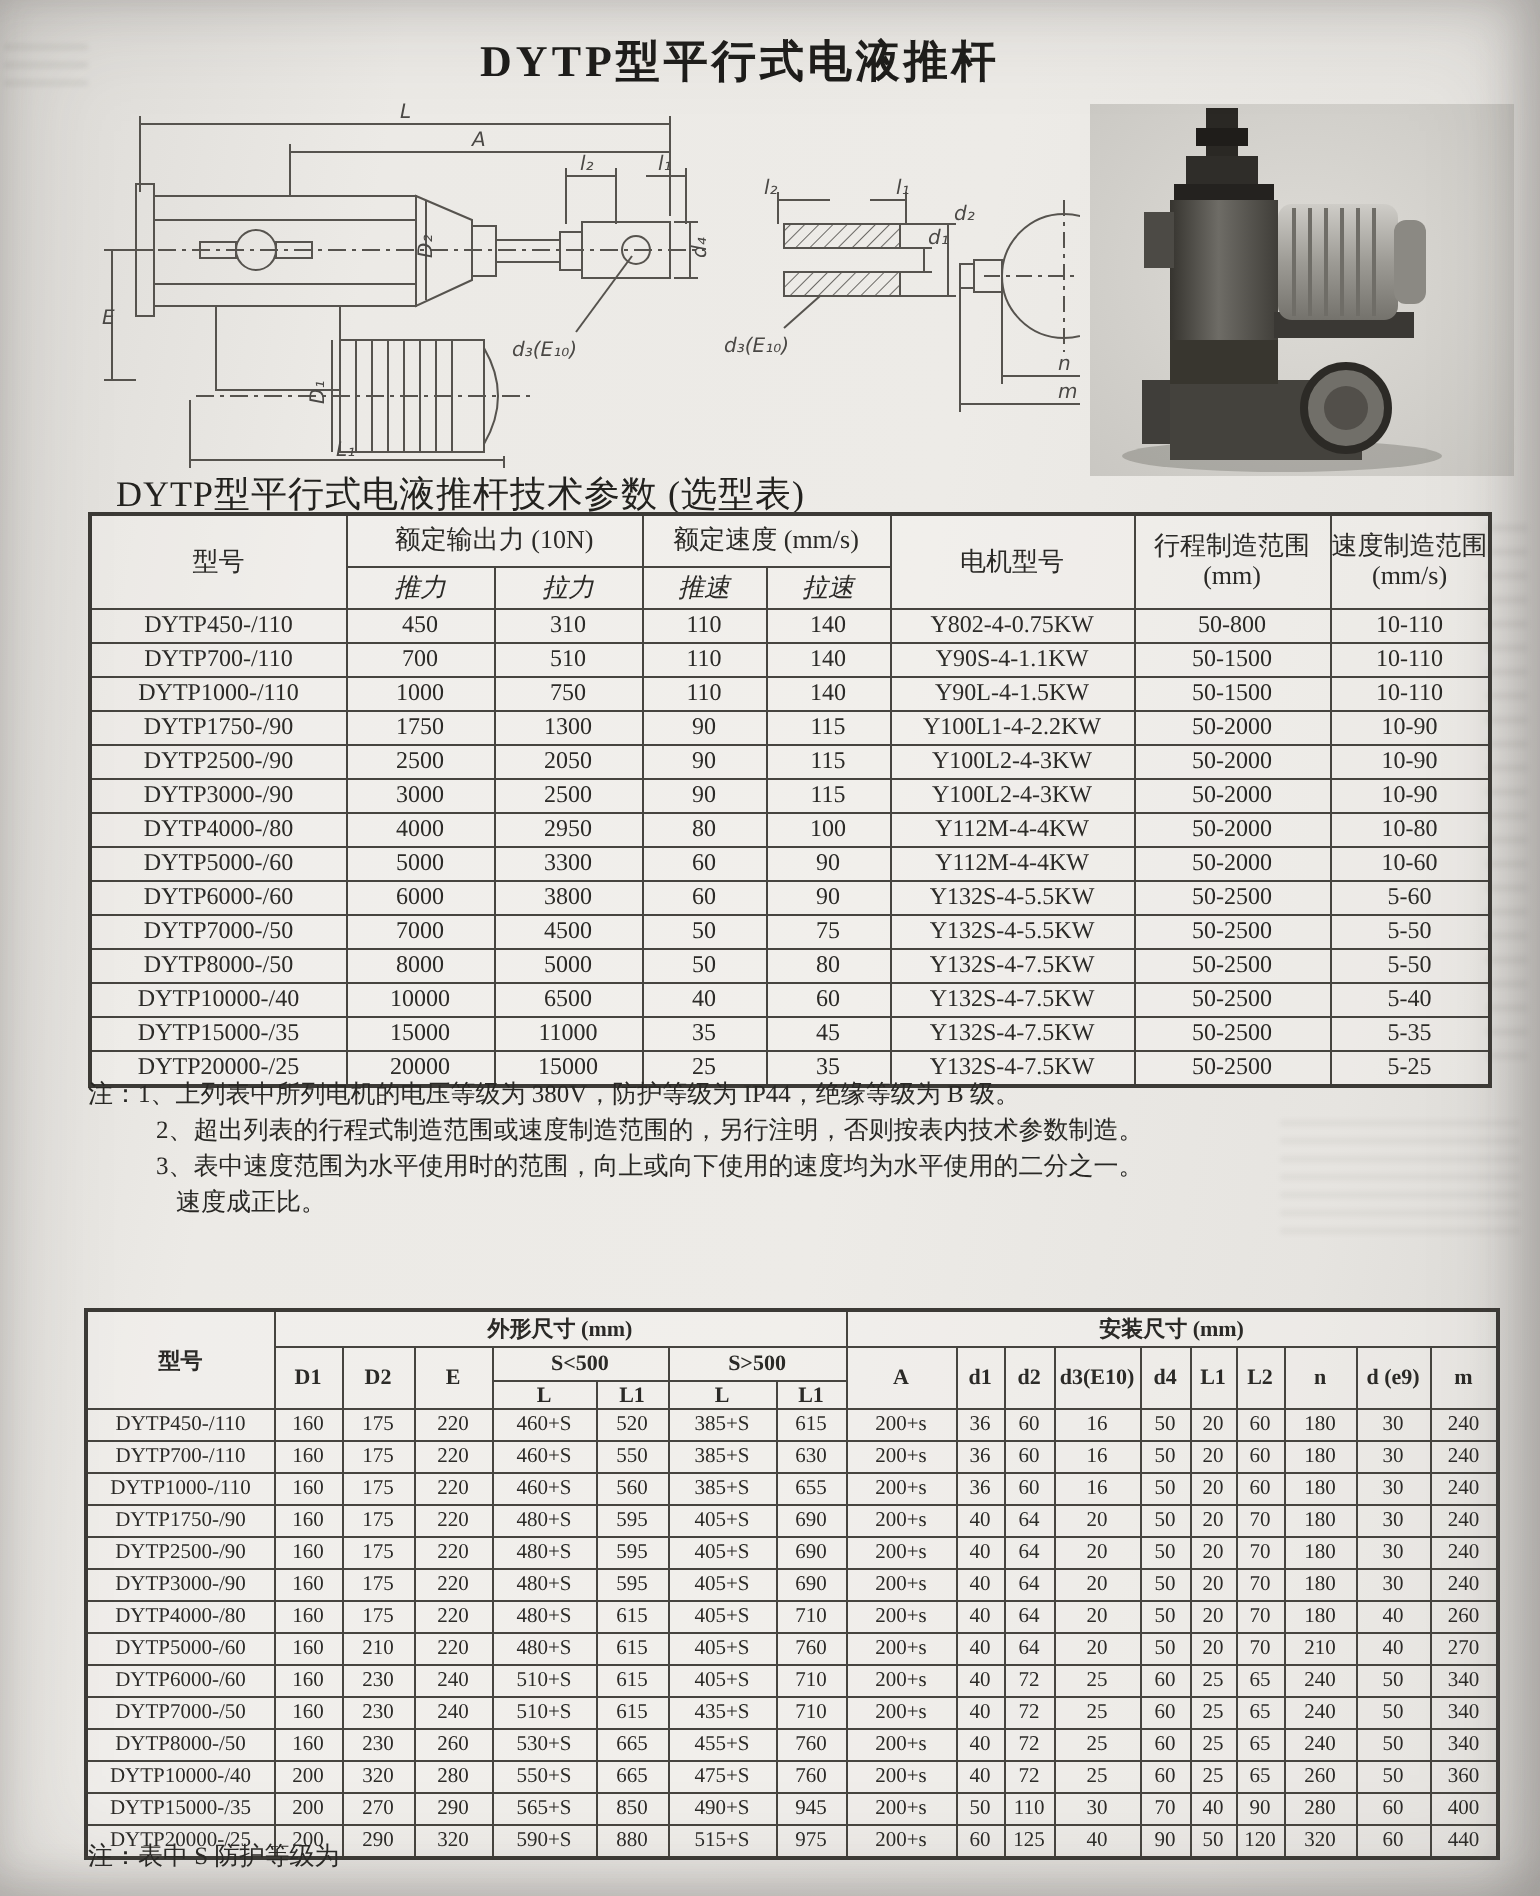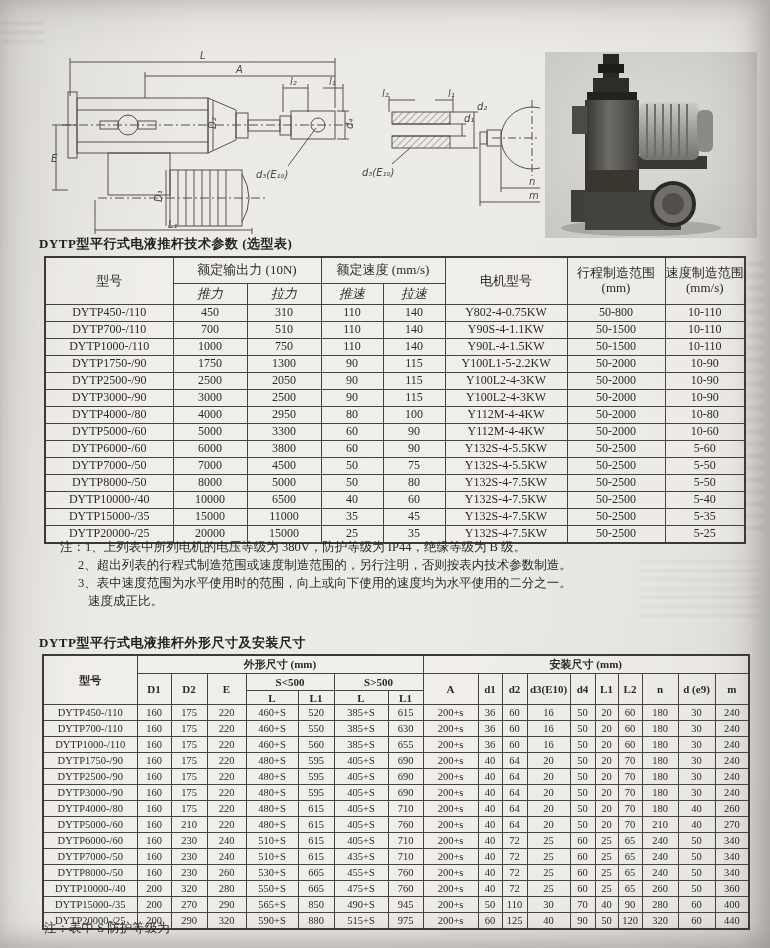--- a/index.html
+++ b/index.html
@@ -7,21 +7,21 @@
     position:relative; width:770px; height:948px; overflow:hidden;
     background: linear-gradient(100deg,#dcdad6 0%,#eceae6 22%,#edebe7 55%,#e6e4e0 82%,#d8d6d2 100%);
     font-family:"Liberation Serif","DejaVu Serif",serif; color:#2b2a28;
   }
   .page::after{
     content:""; position:absolute; inset:0; pointer-events:none;
     box-shadow: inset 0 0 55px rgba(90,88,82,.25), inset -14px 0 22px rgba(70,68,64,.18), inset 0 -10px 18px rgba(70,68,64,.12);
   }
   .doc-title{ position:absolute; top:16px; left:0; right:30px; text-align:center;
     font-size:22px; font-weight:bold; letter-spacing:2px; color:#1d1c1a; }
-  .section-heading{ position:absolute; left:39px; font-size:13px; font-weight:bold; color:#23221f; letter-spacing:.5px; }
+  .section-heading{ position:absolute; left:58px; font-size:18px; font-weight:normal; color:#23221f; letter-spacing:.5px; }
   #heading1{ top:235px; }
   #heading2{ top:634px; }
 
   
   .drawing{ position:absolute; left:40px; top:50px; width:500px; height:185px; }
   .drawing svg text{ font-family:"DejaVu Sans",sans-serif; font-style:italic; font-size:10px; fill:#4a4845; }
   .photo{ position:absolute; left:545px; top:52px; width:212px; height:186px; }
 
   
   .smudge{ position:absolute; pointer-events:none; filter:blur(1.3px); opacity:.5; }
@@ -41,34 +41,35 @@
   #table1 td{ height:16px; font-size:12px; }
   .two-line{ line-height:1.15; white-space:nowrap;font-family:Liberation Serif, serif; }
   #table2{ left:42px; top:654px; width:706px; font-size:10.5px; border:2px solid #3c3a36; }
   #table2 th{ font-size:11px;font-weight:bold; }
   #table2 .h1 th{ height:17px; } #table2 .h2 th{ height:16px; } #table2 .h3 th{ height:13px; }
   #table2 td{ height:15px; font-size:10.5px; }
 
   
   .notes{ position:absolute; left:44px; top:538px; width:680px; font-size:12.5px; line-height:18px; color:#292825; }
   .notes .nline{ margin-left:34px; }
-  .notes .nline.first{ margin-left:16px; }
+  .notes .nline.first{ margin-left:0; }
   .notes .nline.cont{ margin-left:44px; }
   .footnote{ position:absolute; left:44px; top:920px; font-size:12.5px; color:#292825; }
 </style>
 </head>
 <body>
 
 <div class="page">
 
   <div class="smudge smudge-lines" id="smudge-a"></div>
   <div class="smudge smudge-lines" id="smudge-b"></div>
   <div class="smudge" id="smudge-c"></div>
   <div class="smudge smudge-lines" id="smudge-d"></div>
 
+  <div class="doc-title">DYTP型平行式电液推杆</div>
 
   <div class="drawing">
     <svg width="500" height="185" viewBox="0 0 500 185">
       <defs>
         <pattern id="hatch" width="5" height="5" patternUnits="userSpaceOnUse" patternTransform="rotate(45)">
           <line x1="0" y1="0" x2="0" y2="5" stroke="#6a6archive864" stroke-width="1"></line>
           <line x1="0" y1="0" x2="0" y2="5" stroke="#6a6864" stroke-width="1"></line>
         </pattern>
       </defs>
       <g stroke="#56534e" stroke-width="1" fill="none">
@@ -302,21 +303,21 @@
           <td>Y90L-4-1.5KW</td>
           <td>50-1500</td>
           <td>10-110</td>
         </tr>
         <tr>
           <td>DYTP1750-/90</td>
           <td>1750</td>
           <td>1300</td>
           <td>90</td>
           <td>115</td>
-          <td>Y100L1-5-2.2KW</td>
+          <td>Y100L1-4-2.2KW</td>
           <td>50-2000</td>
           <td>10-90</td>
         </tr>
         <tr>
           <td>DYTP2500-/90</td>
           <td>2500</td>
           <td>2050</td>
           <td>90</td>
           <td>115</td>
           <td>Y100L2-4-3KW</td>
@@ -416,21 +417,20 @@
       </tbody>
   </table>
 
   <div class="notes">
     <div class="nline first">注：1、上列表中所列电机的电压等级为 380V，防护等级为 IP44，绝缘等级为 B 级。</div>
     <div class="nline">2、超出列表的行程式制造范围或速度制造范围的，另行注明，否则按表内技术参数制造。</div>
     <div class="nline">3、表中速度范围为水平使用时的范围，向上或向下使用的速度均为水平使用的二分之一。</div>
     <div class="nline cont">速度成正比。</div>
   </div>
 
-  <div class="section-heading" id="heading2">DYTP型平行式电液推杆外形尺寸及安装尺寸</div>
 
   <table id="table2">
     <colgroup>
       <col style="width:94px">
         <col style="width:34px">
         <col style="width:36px">
         <col style="width:39px">
       <col style="width:52px">
         <col style="width:36px">
         <col style="width:54px">

